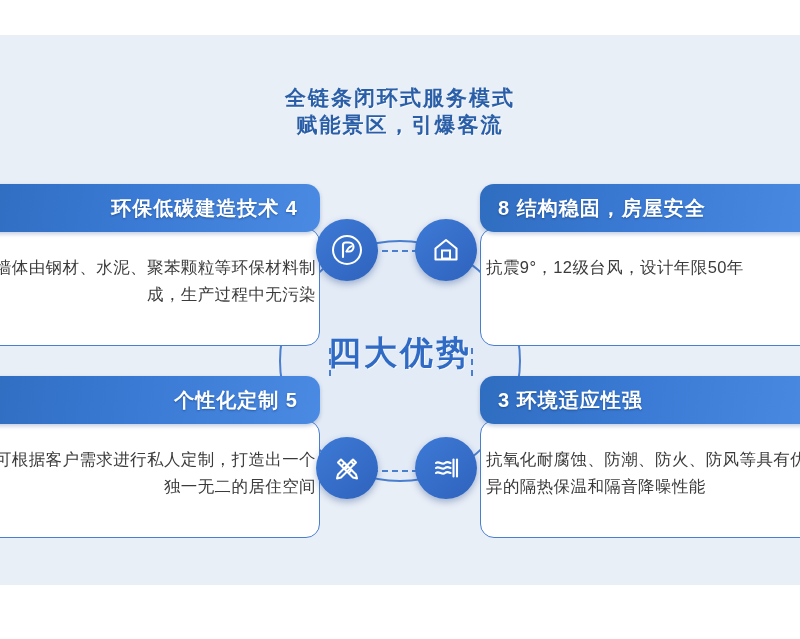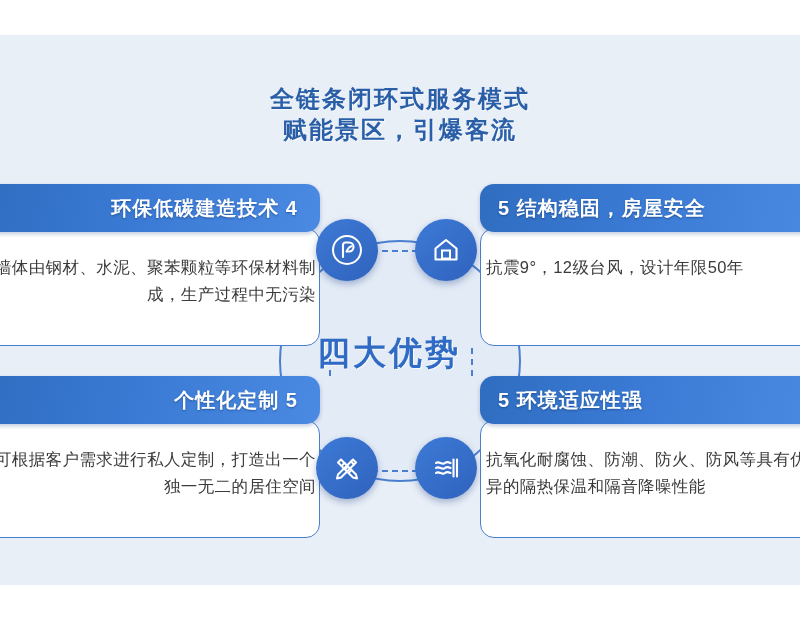--- a/index.html
+++ b/index.html
@@ -10,34 +10,34 @@
     overflow:hidden;
   }
   #stage{position:relative;width:800px;height:639px;overflow:hidden;background:#ffffff;}
 
   
   .band{position:absolute;left:0;top:35px;width:800px;height:550px;background:#e9eff7;}
 
   
   .heading{
     position:absolute;left:0;top:84px;width:800px;text-align:center;
-    font-family:Liberation Serif, serif;
+    font-family:Liberation Sans, sans-serif;
     font-weight:700;color:#2a5fa8;letter-spacing:2px;
-    line-height:1.30;font-size:24px;
+    line-height:1.30;font-size:21px;
     text-shadow:1px 1px 0 rgba(255,255,255,.6);
   }
   .heading .l2{display:block;}
 
   
   .center-circle{
     position:absolute;left:279px;top:240px;width:242px;height:242px;border-radius:50%;
     background:#e3ebf6;border:2px solid #4a7fd0;box-sizing:border-box;
   }
   .center-label{
-    position:absolute;left:268px;top:331px;width:242px;text-align:center;
+    position:absolute;left:279px;top:331px;width:242px;text-align:center;
     font-family:"DejaVu Serif","Liberation Serif",serif;
     font-weight:700;font-size:33px;color:#2f6ac4;letter-spacing:3px;
     text-shadow:1px 1px 0 rgba(255,255,255,.7);
   }
 
   
   .dash{position:absolute;border:0;border-top:2px dashed #4a7fd0;}
   .dash-v{position:absolute;border:0;border-left:2px dashed #4a7fd0;}
 
   
@@ -108,33 +108,33 @@
   <div class="dash-v" style="left:471px;top:348px;height:28px;"></div>
 
   <div class="card" id="card1"></div>
   <div class="card-head" id="head1">
     <span>环保低碳建造技术 4</span>
   </div>
   <div class="card-body" id="body1">墙体由钢材、水泥、聚苯颗粒等环保材料制成，生产过程中无污染</div>
 
   <div class="card" id="card2"></div>
   <div class="card-head" id="head2">
-    <span>5 结构稳固，房屋安全</span>
+    <span>8 结构稳固，房屋安全</span>
   </div>
   <div class="card-body" id="body2">抗震9°，12级台风，设计年限50年</div>
 
   <div class="card" id="card4"></div>
   <div class="card-head" id="head4">
     <span>个性化定制 5</span>
   </div>
   <div class="card-body" id="body4">可根据客户需求进行私人定制，打造出一个独一无二的居住空间</div>
 
   <div class="card" id="card3"></div>
   <div class="card-head" id="head3">
-    <span>5 环境适应性强</span>
+    <span>3 环境适应性强</span>
   </div>
   <div class="card-body" id="body3">抗氧化耐腐蚀、防潮、防火、防风等具有优异的隔热保温和隔音降噪性能</div>
 
   <div class="center-label">四大优势</div>
 
   <div class="bubble" id="bubble1">
     <span>
       <svg width="36" height="36" viewBox="0 0 36 36" fill="none">
         <circle cx="18" cy="18" r="14" stroke="#ffffff" stroke-width="2"></circle>
         <path d="M14 25 L14 13 C14 11.5 15.2 10.5 16.8 10.5 L20 10.5 C22.6 10.5 24.5 12.4 24.5 15 C24.5 17.6 22.6 19.5 20 19.5 L17.5 19.5" stroke="#ffffff" stroke-width="2.1" stroke-linecap="round" stroke-linejoin="round"></path>

